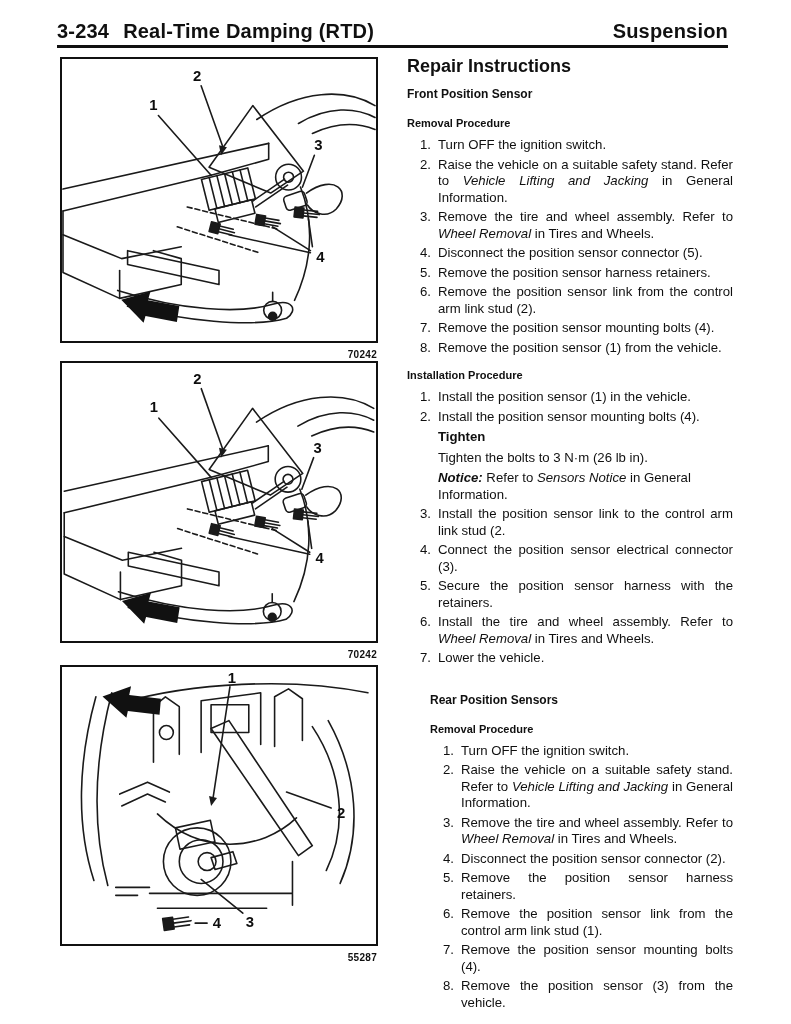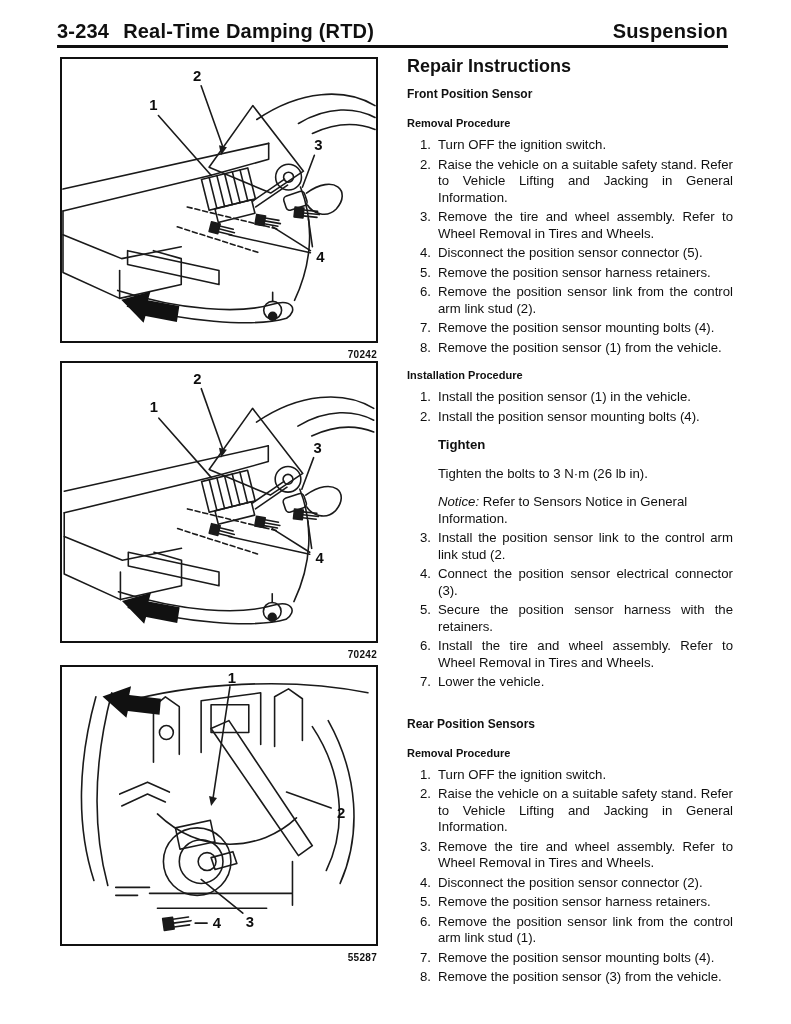--- a/index.html
+++ b/index.html
@@ -25,26 +25,26 @@
   .callout{font-size:15px;font-weight:600;fill:#0d0d0d;}
 
   
   #rightcol{position:absolute;left:407px;top:55px;width:326px;}
   #doc-title{font-size:18px;font-weight:700;margin:0 0 8px 0;line-height:22px;}
   .sec-h{font-size:12px;font-weight:700;margin:7px 0 8px 0;line-height:19px;}
   .proc-h{font-size:11px;font-weight:700;margin:11px 0 5px 0;line-height:17px;}
   .step{display:flex;margin-top:3px;font-size:13.2px;line-height:16.5px;}
   .step .num{width:24px;text-align:right;flex:0 0 24px;margin-right:7px;}
   .step .txt{flex:1;text-align:justify;}
-  .note-block{margin-top:12px;padding-left:31px;font-size:13.2px;line-height:16.5px;}
-  .i{}
+  .note-block{margin-top:4px;padding-left:31px;font-size:13.2px;line-height:16.5px;}
+  .i{font-style:italic;}
   .b{font-weight:700;}
-  .bi{font-weight:400;font-style:italic;}
+  .bi{font-weight:700;font-style:italic;}
   .section{margin-top:0;}
-  .section + .section{margin-top:24px;}
+  .section + .section{margin-top:24px;margin-left:23px;}
 </style>
 </head>
 <body>
 
 <div id="page">
 
   <div id="pageheader">
     <span class="left">
       <span>3-234</span>
       <span>Real-Time Damping (RTD)</span>

